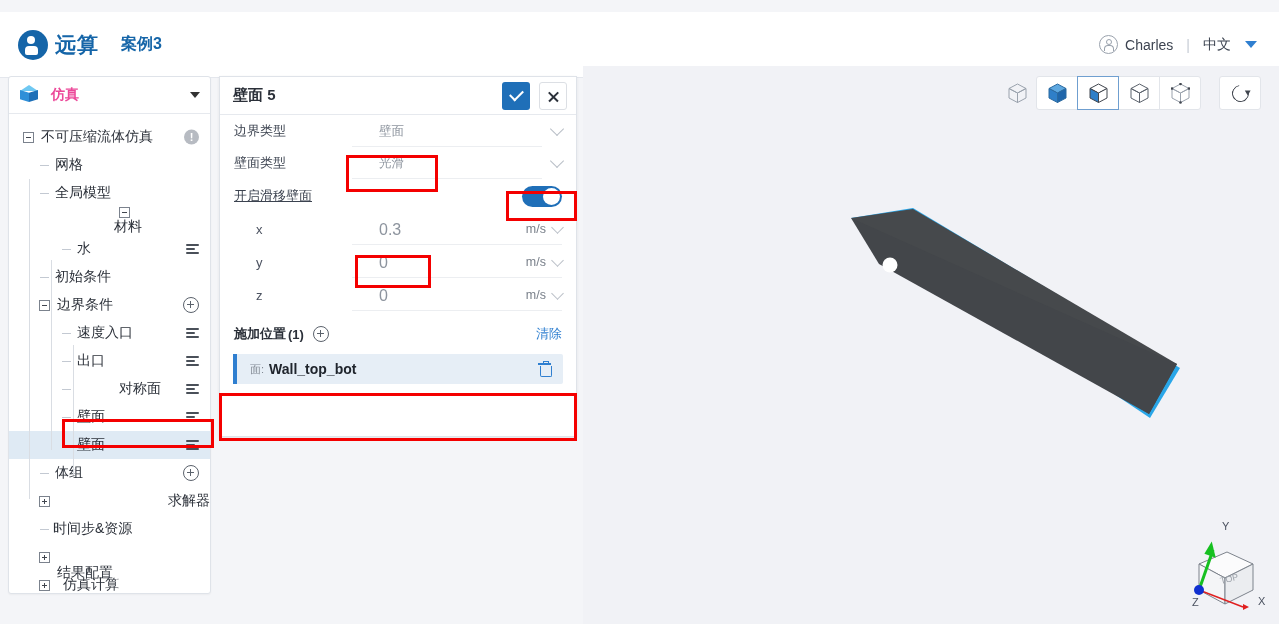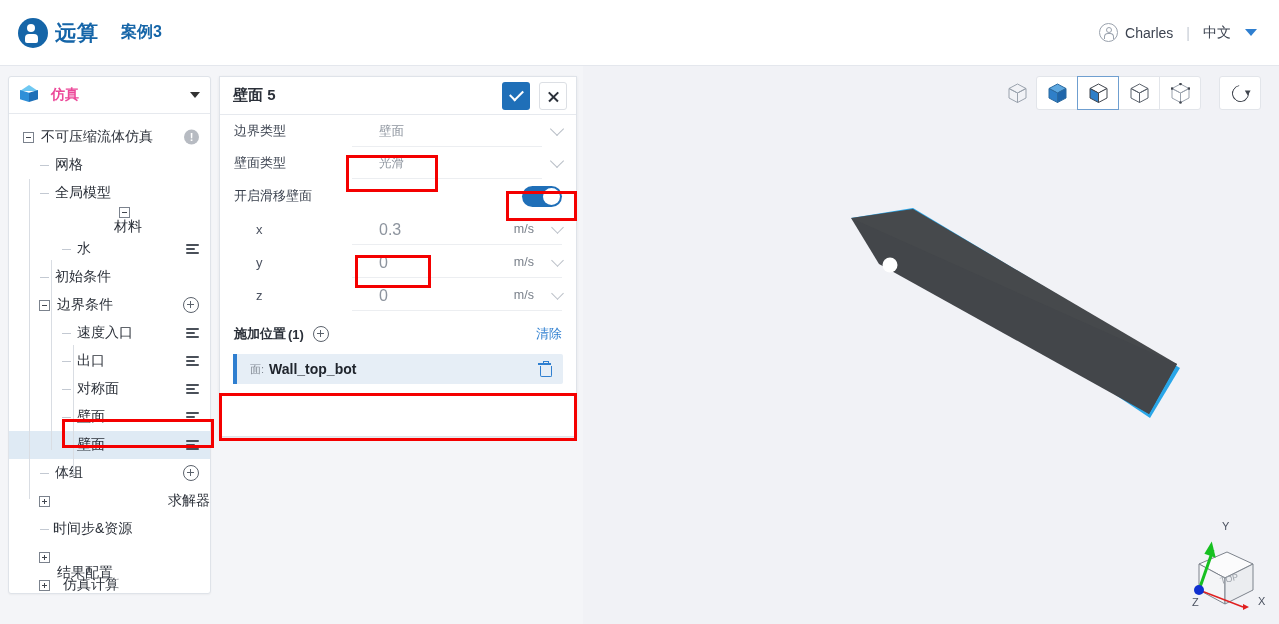--- a/index.html
+++ b/index.html
@@ -7,21 +7,21 @@
     width:1279px;height:624px;overflow:hidden;
     background:#f4f5f8;
     font-family:"Liberation Sans","DejaVu Sans",sans-serif;
     -webkit-font-smoothing:antialiased;
     color:#333;
   }
   #app{position:relative;width:1279px;height:624px;}
 
   
   .header{
-    position:absolute;left:0;top:0;width:1279px;height:66px;
+    position:absolute;left:0;top:12px;width:1279px;height:66px;
     background:#ffffff;border-bottom:1px solid #e4e7ed;
     display:flex;align-items:center;box-sizing:border-box;
   }
   .logo-wrap{display:flex;align-items:center;margin-left:18px;}
   .logo-mark{
     width:30px;height:30px;border-radius:50%;
     background:#1565a8;position:relative;flex:none;
   }
   .logo-mark:before{
     content:"";position:absolute;left:9px;top:6px;width:8px;height:8px;
@@ -170,28 +170,28 @@
     flex:1;border-bottom:1px solid #eceef1;height:31px;line-height:31px;
     color:#8d949e;padding-left:27px;box-sizing:border-box;font-size:12.5px;
   }
   .chev{
     width:9px;height:9px;border-right:1.4px solid #b9bfc7;border-bottom:1.4px solid #b9bfc7;
     transform:rotate(45deg);margin-bottom:4px;flex:none;
   }
   .unit-cell{
     width:62px;flex:none;display:flex;align-items:center;justify-content:flex-end;
     border-bottom:1px solid #eceef1;height:31px;box-sizing:border-box;
-    font-size:12.5px;color:#7a818b;gap:12px;
+    font-size:12.5px;color:#7a818b;
   }
   .unit-cell .chev{margin-left:7px;width:8px;height:8px;}
   .sel-chev{margin-left:10px;}
 
   .toggle-row{
     height:34px;display:flex;align-items:center;padding:0 14px;box-sizing:border-box;
-    font-size:13px;color:#3c4350;
+    font-size:13px;color:#3c4350;text-decoration:underline;
   }
   .toggle{
     margin-left:auto;width:40px;height:21px;border-radius:11px;background:#1f6fb8;position:relative;flex:none;
   }
   .toggle .knob{
     position:absolute;right:2px;top:2px;width:17px;height:17px;border-radius:50%;background:#fff;
   }
   .group-row{
     height:29px;display:flex;align-items:center;padding:0 12px;box-sizing:border-box;
     font-size:13.5px;color:#2b3039;
@@ -340,21 +340,21 @@
         </div>
         <div class="tnode" style="padding-left: 52px;">
           <span class="tick" style="margin-left: 1px;"></span>
           <span class="lbl" style="margin-left: 6px;">出口</span>
           <span class="righticon list-ico">
             <i></i>
             <i></i>
             <i></i>
           </span>
         </div>
-        <div class="tnode" style="padding-left: 52px;">
+        <div class="tnode" style="padding-left: 52px; gap: 42px;">
           <span class="tick" style="margin-left: 1px;"></span>
           <span class="lbl" style="margin-left: 6px;">对称面</span>
           <span class="righticon list-ico">
             <i></i>
             <i></i>
             <i></i>
           </span>
         </div>
         <div class="tnode" style="padding-left: 52px;">
           <span class="tick" style="margin-left: 1px;"></span>

